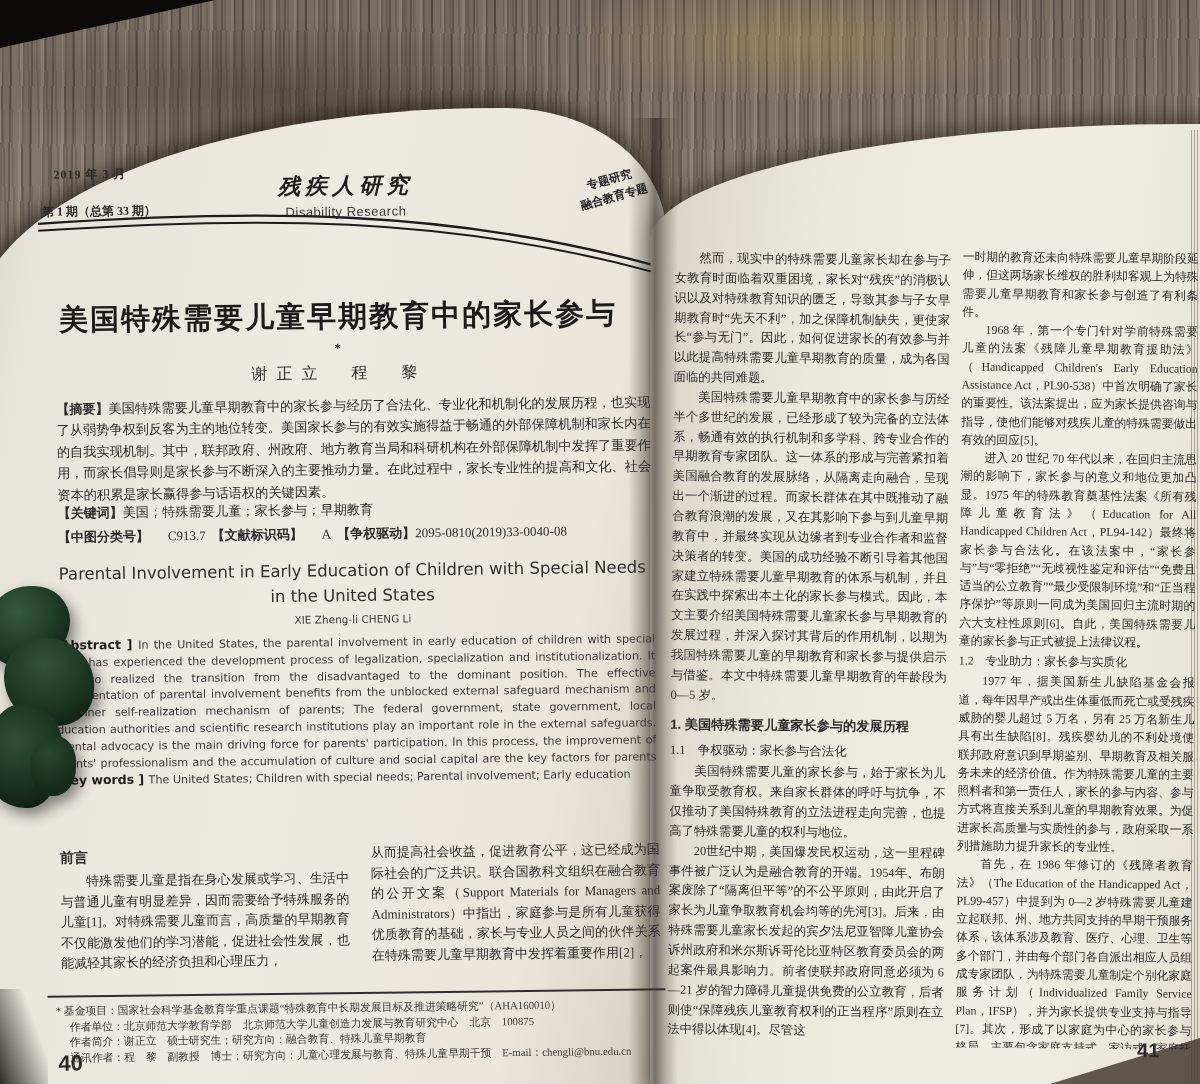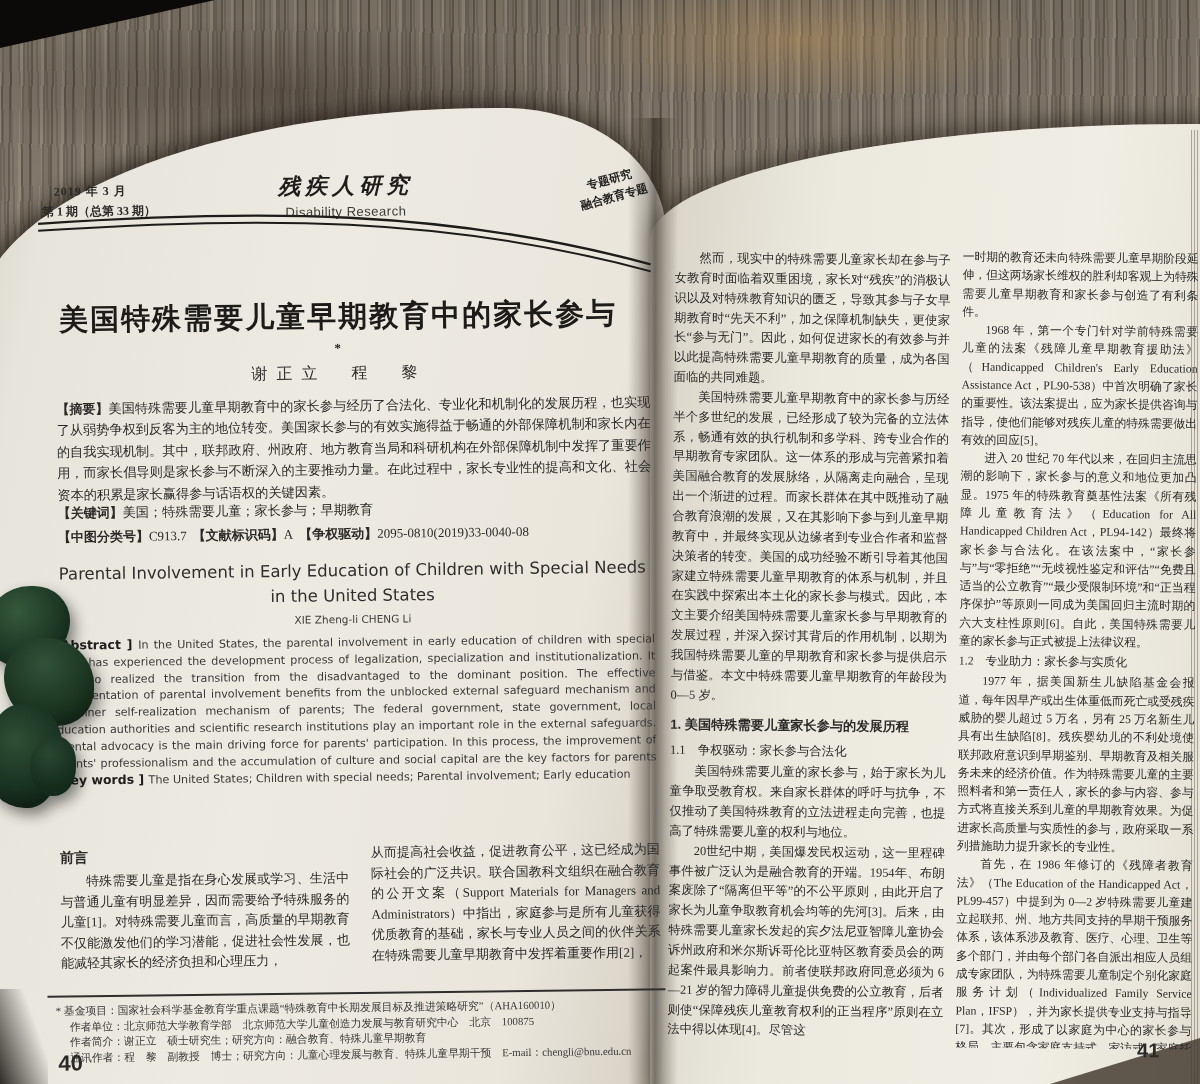--- a/index.html
+++ b/index.html
@@ -45,39 +45,39 @@
     background:radial-gradient(circle at 38% 32%, #35593c, #1d3824 55%, #0f2015 85%); }
   .gb2 { left:20px; top:52px; width:90px; height:88px; border-radius:45% 55% 42% 58%;
     background:radial-gradient(circle at 45% 30%, #31523a, #1a331f 60%, #0d1c11 90%); }
   .gb3 { left:0; top:118px; width:78px; height:104px; border-radius:50% 50% 45% 55% / 60% 40% 55% 45%;
     background:radial-gradient(circle at 40% 35%, #2e4f35, #183020 60%, #0c1a10 90%); }
   .gb4 { left:46px; top:150px; width:46px; height:60px; border-radius:55% 45% 50% 50%;
     background:radial-gradient(circle at 40% 30%, #294731, #142a1a 70%); }
 
   
   .content-left { position:absolute; inset:0; transform:rotate(-0.7deg); z-index:3; }
-  .hdr-date { position:absolute; left:58px; top:177px; font-size:12px; font-weight:bold; letter-spacing:1px; }
+  .hdr-date { position:absolute; left:58px; top:160px; font-size:12px; font-weight:bold; letter-spacing:1px; }
   .hdr-issue { position:absolute; left:46px; top:197px; font-size:12px; font-weight:bold; }
   .jname-wrap { position:absolute; left:230px; top:168px; width:240px; text-align:center; }
   .jname { font-size:22px; font-style:italic; font-weight:bold; letter-spacing:5px; color:#1e1d1b; }
   .jname-en { font-size:13px; font-family:"Liberation Sans", sans-serif; color:#3a3a38; margin-top:3px; letter-spacing:.5px; }
   .badge { position:absolute; left:556px; top:170px; width:120px; transform:rotate(-15deg);
     font-size:11.5px; font-weight:bold; line-height:1.6; text-align:center; color:#222; }
   .rule-svg { position:absolute; left:40px; top:203px; }
   .title { position:absolute; left:58px; top:294px; width:566px; text-align:center;
     font-size:29px; font-weight:bold; letter-spacing:2px; color:#1c1b19; }
   .title sup { font-size:13px; }
   .authors { position:absolute; left:58px; top:360px; width:566px; text-align:center;
     font-size:16px; letter-spacing:9px; color:#2e2d2b; }
   .cn-abstract { position:absolute; left:58px; top:392px; width:594px; height:104px; overflow:hidden;
     font-size:13.2px; line-height:1.62; text-align:justify; }
   .cn-abstract b, .cn-kw b, .cn-meta b { font-family:"Liberation Sans", sans-serif; font-size:13px; }
   .cn-kw { position:absolute; left:58px; top:498px; width:594px; font-size:13.2px; }
   .cn-meta { position:absolute; left:58px; top:522px; width:594px; font-size:13px; }
-  .cn-meta span.v { margin-right:6px; }
+  .cn-meta span.v { margin-right:6px;margin-left:19px; }
   .en-title { position:absolute; left:48px; top:556px; width:608px; text-align:center;
     font-family:"DejaVu Sans", sans-serif; font-size:16.5px; color:#2f2e2c; line-height:1.5; }
   .en-authors { position:absolute; left:48px; top:610px; width:608px; text-align:center;
     font-family:"DejaVu Sans", sans-serif; font-size:10.5px; color:#3c3b39; }
   .en-abstract { position:absolute; left:48px; top:630px; width:606px; height:134px; overflow:hidden;
     font-family:"DejaVu Sans", sans-serif; font-size:11.2px; line-height:1.5; text-align:justify; color:#3a3938; }
   .en-abstract b, .en-kw b { font-size:12.5px; color:#1e1d1b; }
   .en-kw { position:absolute; left:48px; top:766px; width:606px;
     font-family:"DejaVu Sans", sans-serif; font-size:11.2px; color:#3a3938; }
   .cols { position:absolute; left:56px; top:840px; width:600px; height:148px; overflow:hidden;

